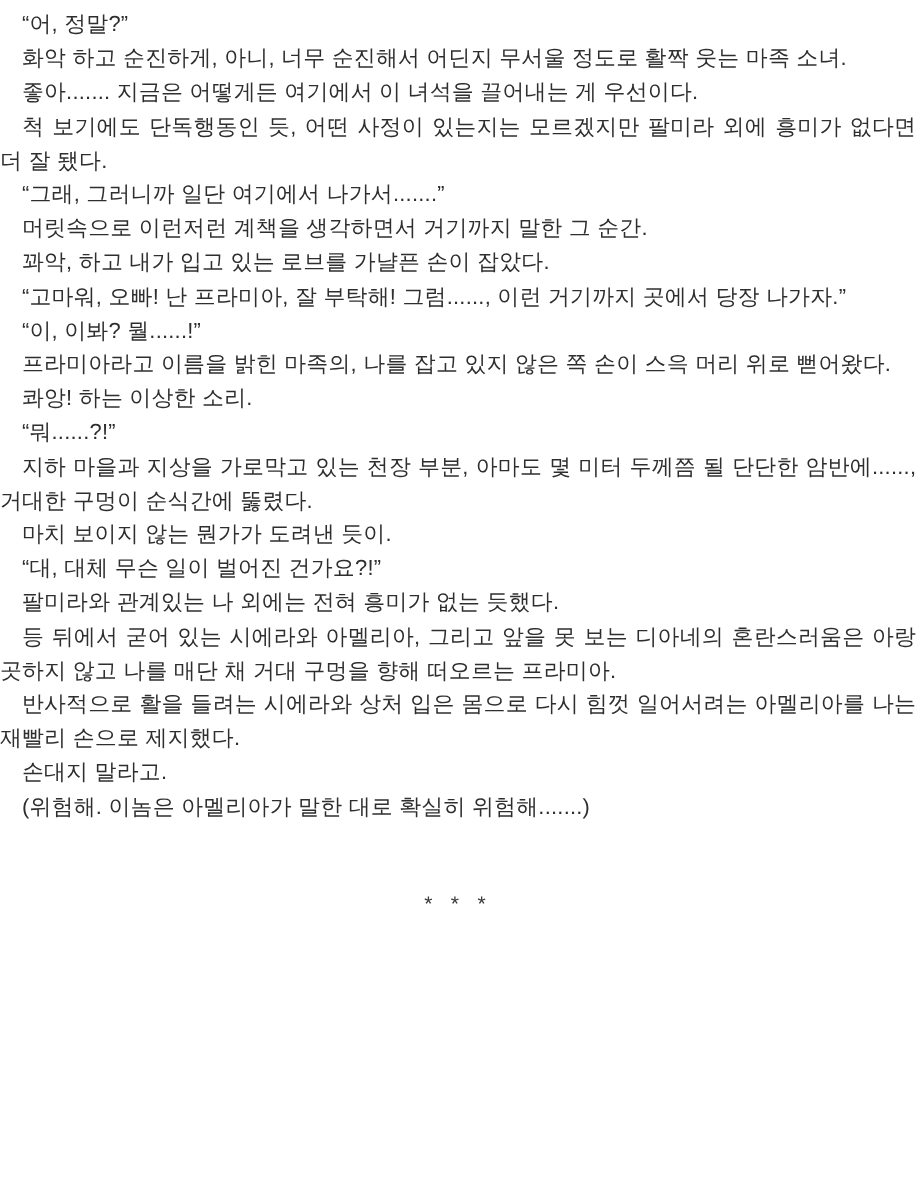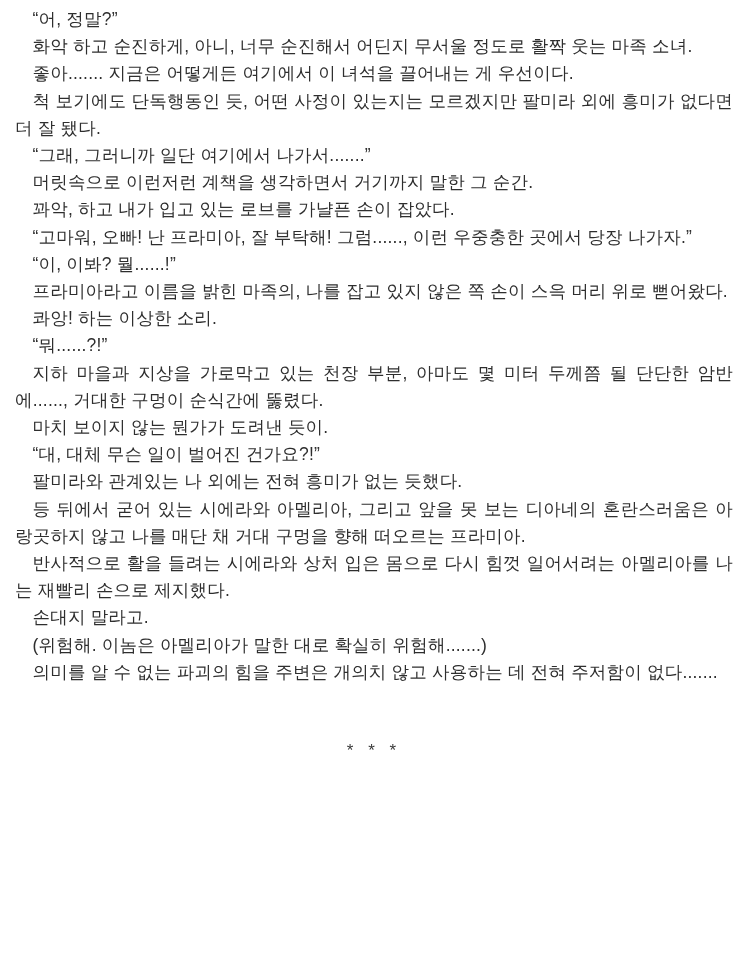--- a/index.html
+++ b/index.html
@@ -9,21 +9,21 @@
   }
   body {
     width: 736px;
     height: 953px;
     overflow: hidden;
   }
   .page {
     box-sizing: border-box;
     width: 736px;
     height: 953px;
-    padding: 6px 3px 0 15px;
+    padding: 6px 3px 0 0;
     font-family: "Liberation Sans", "DejaVu Sans", sans-serif;
     font-size: 17.5px;
     line-height: 27.2px;
     color: #2e2e2e;
   }
   p.para {
     margin: 0;
     padding: 0;
     text-indent: 1em;
     text-align: justify;
@@ -42,28 +42,27 @@
 <body>
 
 <div class="page">
   <p class="para">“어, 정말?”</p>
   <p class="para">화악 하고 순진하게, 아니, 너무 순진해서 어딘지 무서울 정도로 활짝 웃는 마족 소녀.</p>
   <p class="para">좋아....... 지금은 어떻게든 여기에서 이 녀석을 끌어내는 게 우선이다.</p>
   <p class="para">척 보기에도 단독행동인 듯, 어떤 사정이 있는지는 모르겠지만 팔미라 외에 흥미가 없다면 더 잘 됐다.</p>
   <p class="para">“그래, 그러니까 일단 여기에서 나가서.......”</p>
   <p class="para">머릿속으로 이런저런 계책을 생각하면서 거기까지 말한 그 순간.</p>
   <p class="para">꽈악, 하고 내가 입고 있는 로브를 가냘픈 손이 잡았다.</p>
-  <p class="para">“고마워, 오빠! 난 프라미아, 잘 부탁해! 그럼......, 이런 우중충한 곳에서 당장 나가자.”</p>
+  <p class="para">“고마워, 오빠! 난 프라미아, 잘 부탁해! 그럼......, 이런 거기까지 곳에서 당장 나가자.”</p>
   <p class="para">“이, 이봐? 뭘......!”</p>
   <p class="para">프라미아라고 이름을 밝힌 마족의, 나를 잡고 있지 않은 쪽 손이 스윽 머리 위로 뻗어왔다.</p>
   <p class="para">콰앙! 하는 이상한 소리.</p>
   <p class="para">“뭐......?!”</p>
   <p class="para">지하 마을과 지상을 가로막고 있는 천장 부분, 아마도 몇 미터 두께쯤 될 단단한 암반에......, 거대한 구멍이 순식간에 뚫렸다.</p>
   <p class="para">마치 보이지 않는 뭔가가 도려낸 듯이.</p>
   <p class="para">“대, 대체 무슨 일이 벌어진 건가요?!”</p>
   <p class="para">팔미라와 관계있는 나 외에는 전혀 흥미가 없는 듯했다.</p>
   <p class="para">등 뒤에서 굳어 있는 시에라와 아멜리아, 그리고 앞을 못 보는 디아네의 혼란스러움은 아랑곳하지 않고 나를 매단 채 거대 구멍을 향해 떠오르는 프라미아.</p>
   <p class="para">반사적으로 활을 들려는 시에라와 상처 입은 몸으로 다시 힘껏 일어서려는 아멜리아를 나는 재빨리 손으로 제지했다.</p>
   <p class="para">손대지 말라고.</p>
   <p class="para">(위험해. 이놈은 아멜리아가 말한 대로 확실히 위험해.......)</p>
-  <p class="para">의미를 알 수 없는 파괴의 힘을 주변은 개의치 않고 사용하는 데 전혀 주저함이 없다.......</p>
   <div class="separator">* * *</div>
 </div>
 
 </body></html>

